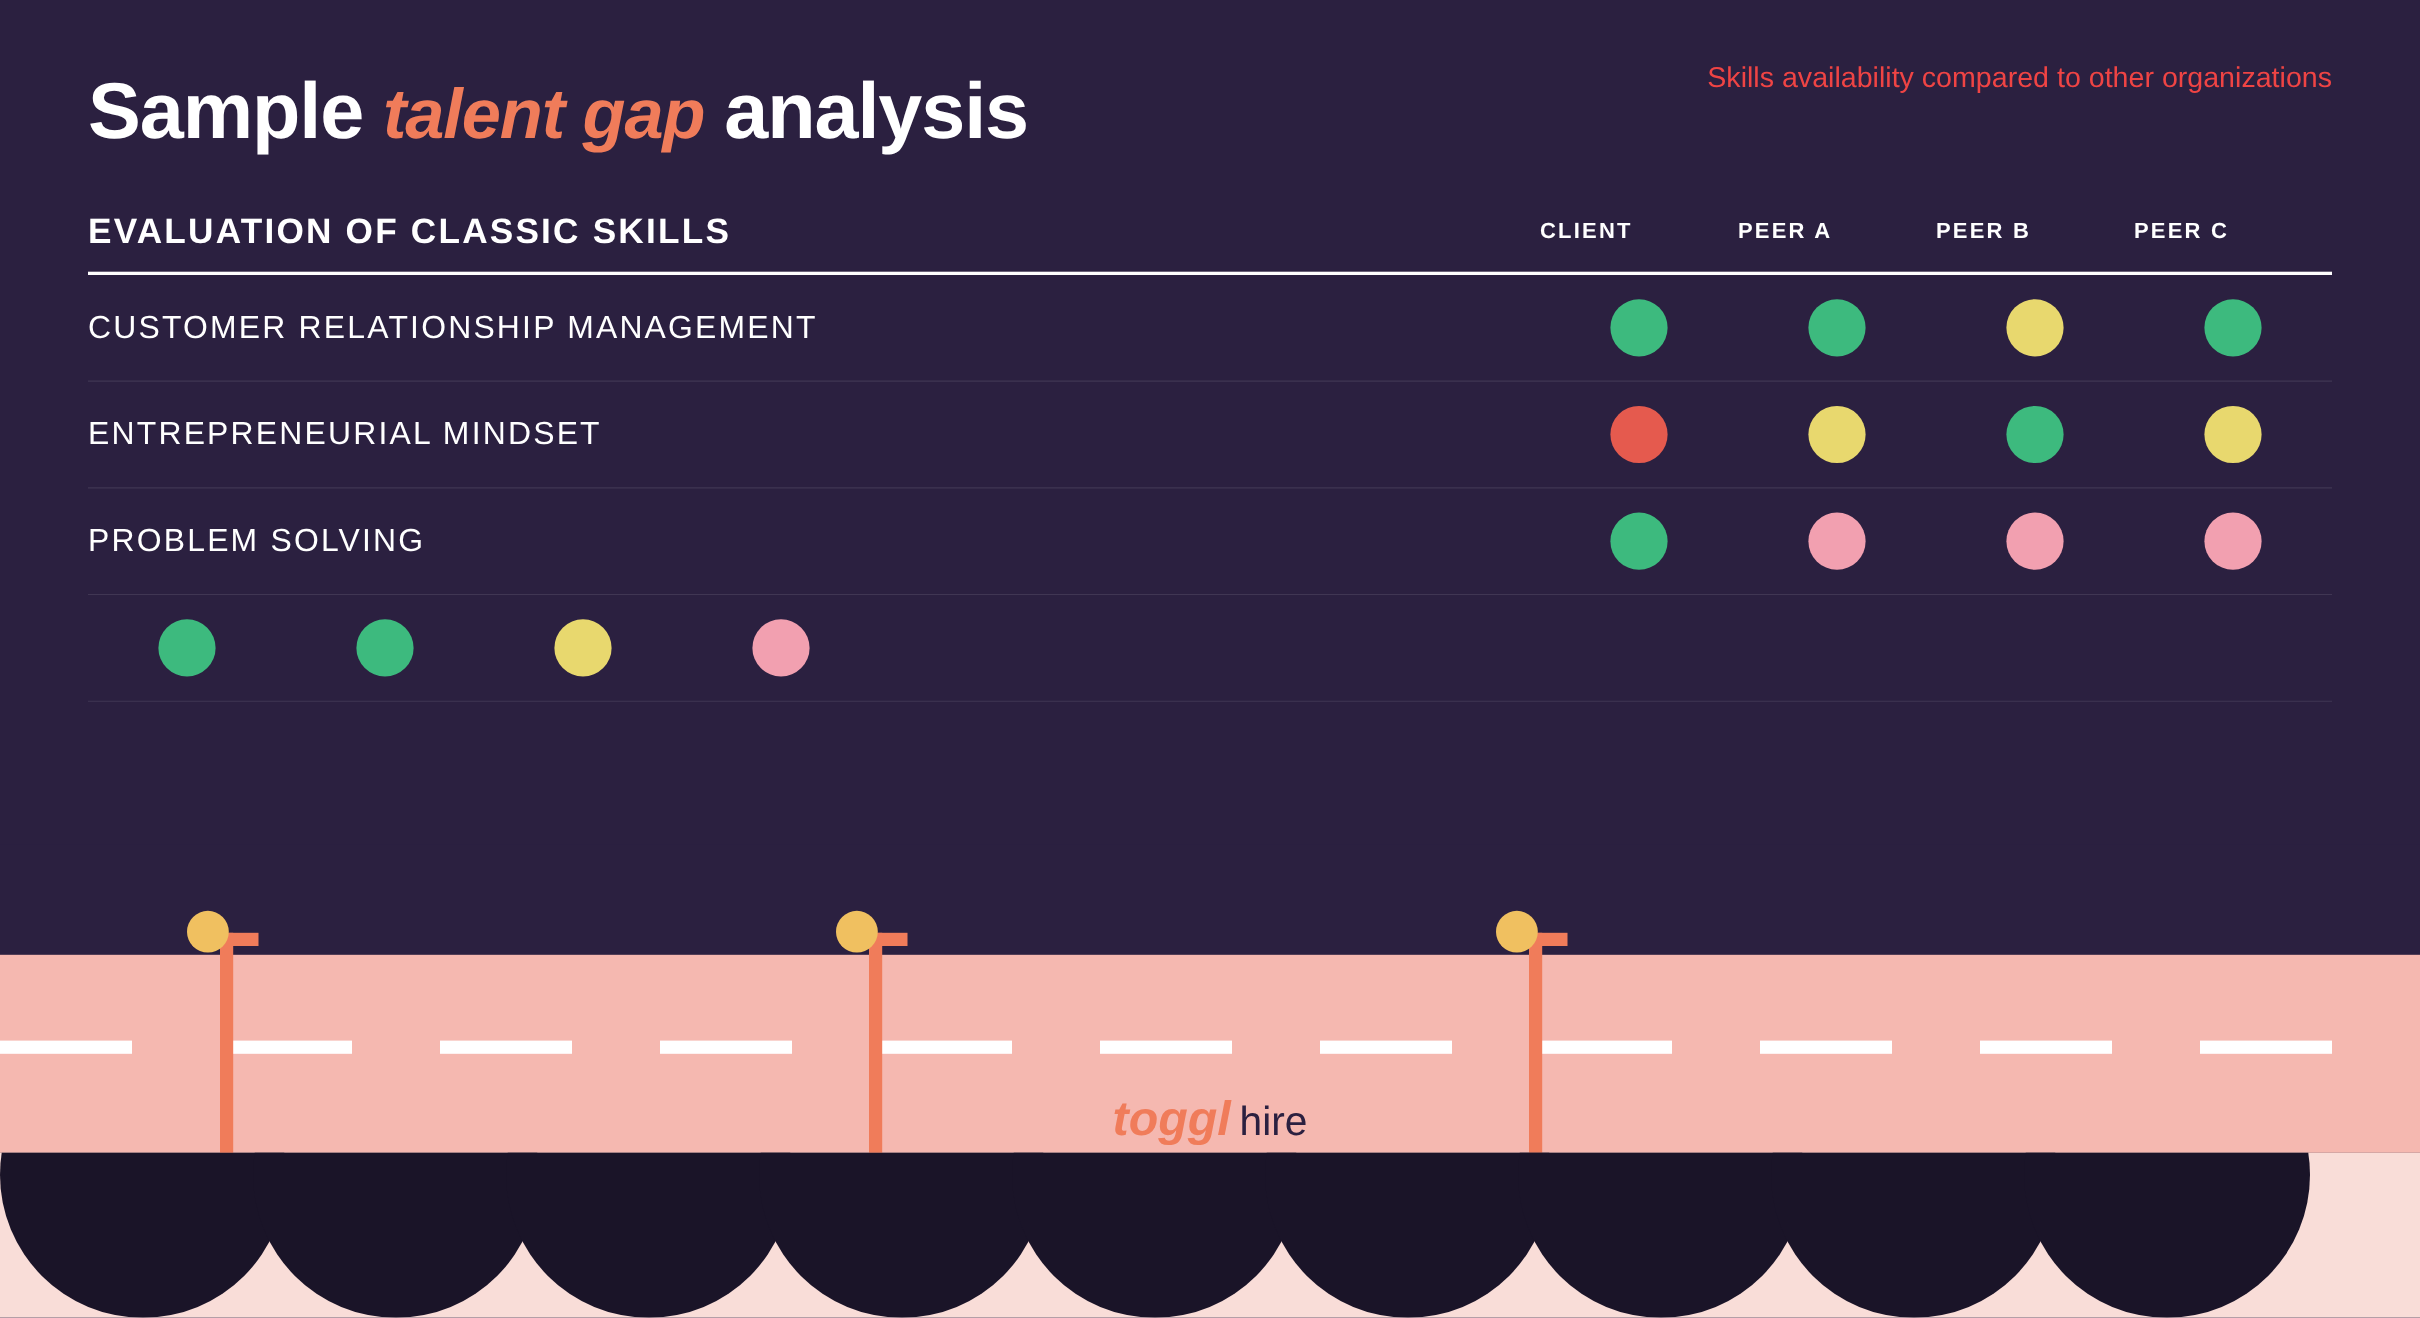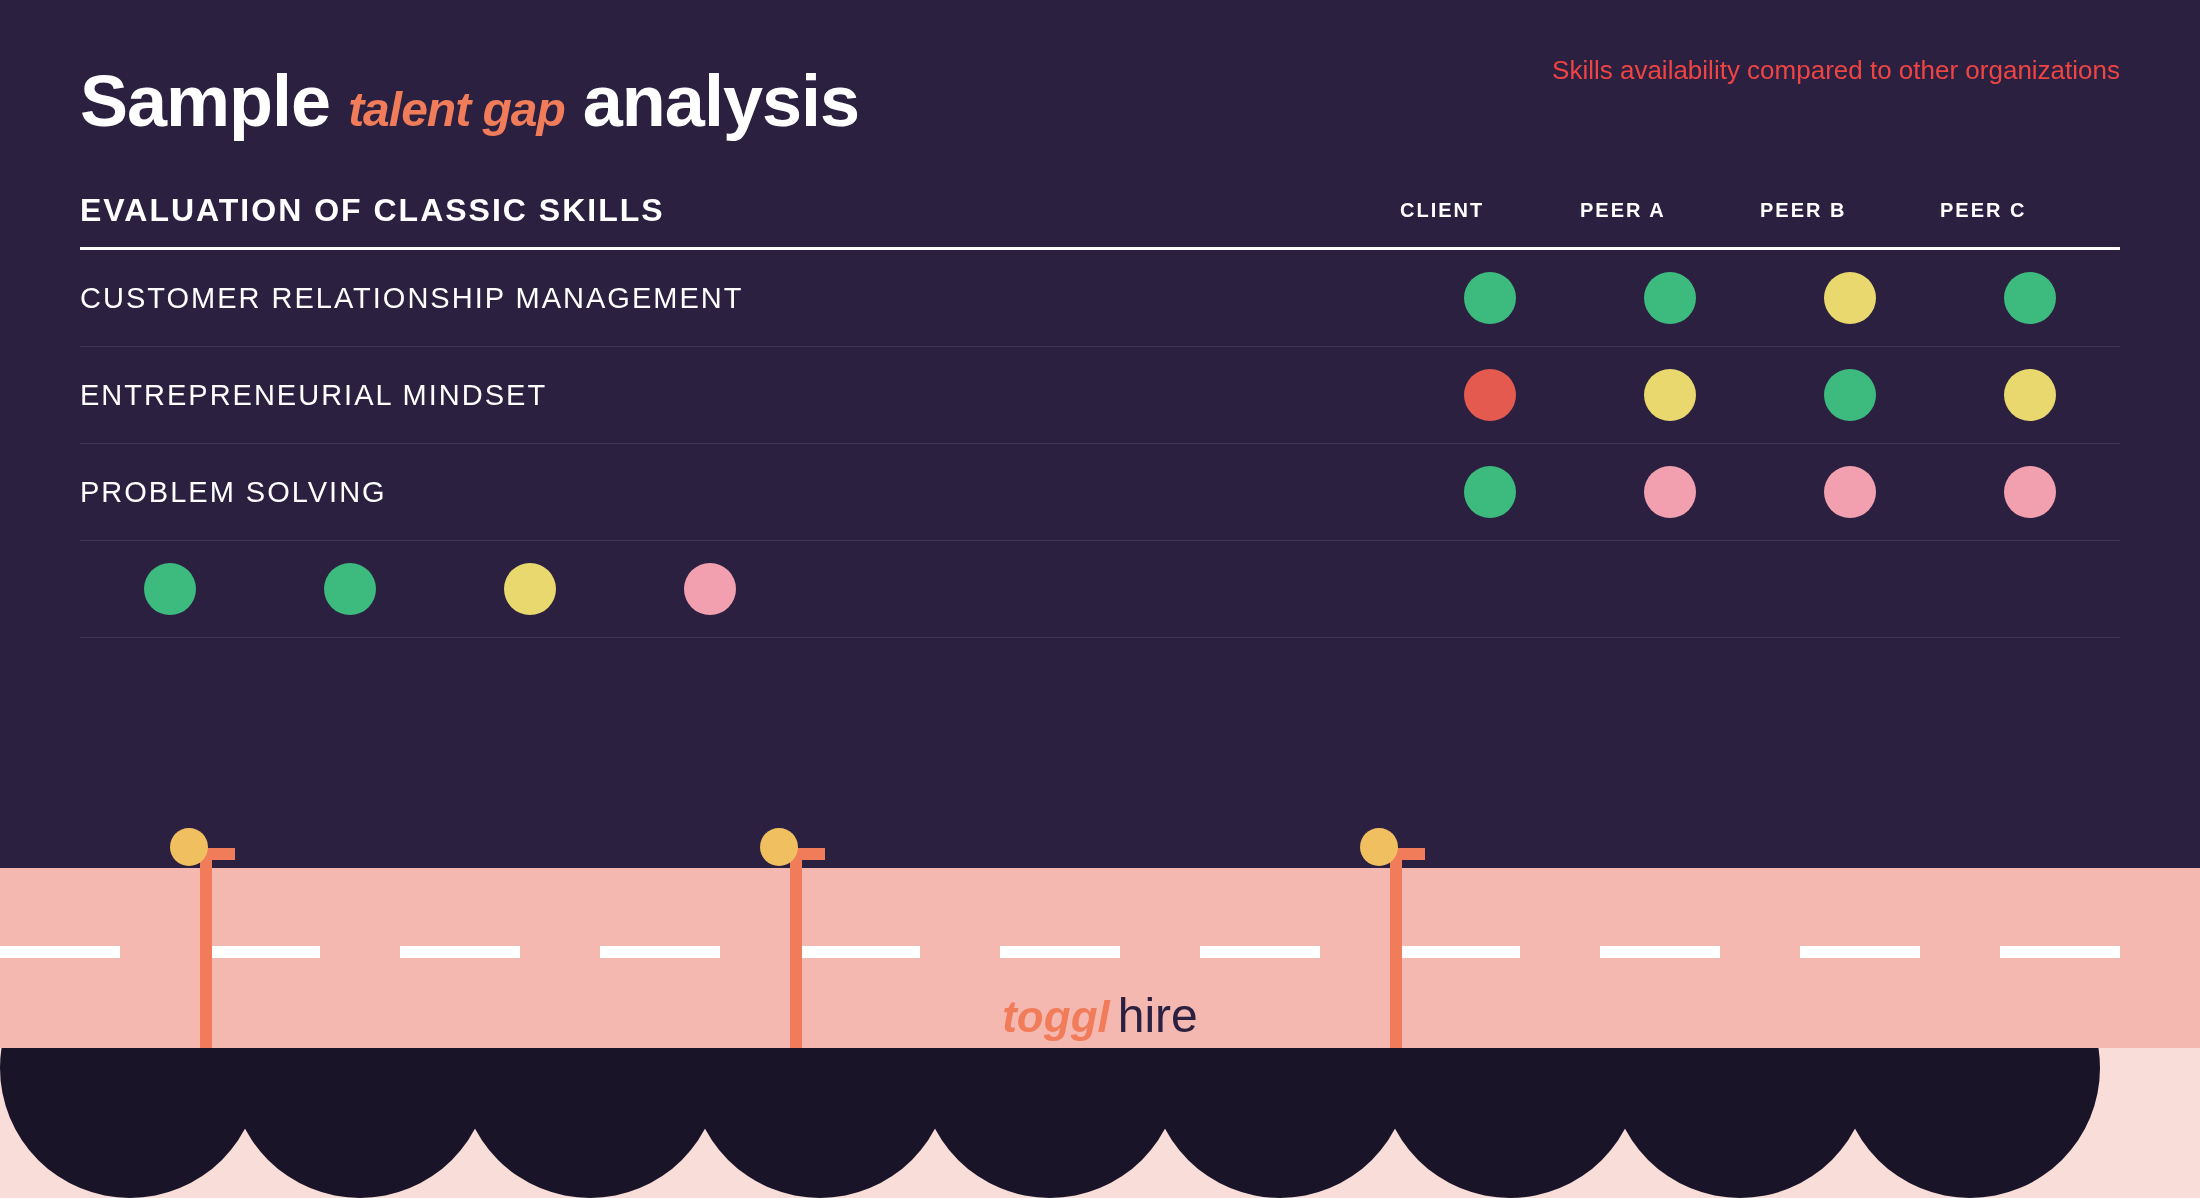--- a/index.html
+++ b/index.html
@@ -39,21 +39,21 @@
 
     .title-normal {
       color: #ffffff;
       font-size: 72px;
       font-weight: 900;
       letter-spacing: -1px;
     }
 
     .title-italic {
       color: #f07c5a;
-      font-size: 48px;
+      font-size: 64px;
       font-weight: 900;
       font-style: italic;
       letter-spacing: -1px;
     }
 
     
     .legend-area {
       position: absolute;
       top: 55px;
       right: 80px;
@@ -251,21 +251,21 @@
     .logo-toggl {
       color: #f07c5a;
       font-size: 44px;
       font-weight: 900;
       font-style: italic;
       font-family: 'Arial Black', Arial, sans-serif;
     }
 
     .logo-hire {
       color: #2b2040;
-      font-size: 48px;
+      font-size: 37px;
       font-weight: 400;
       font-family: Arial, sans-serif;
     }
   </style>
 </head>
 <body>
 
 <div class="page-wrapper">
 
   <div class="top-section">

